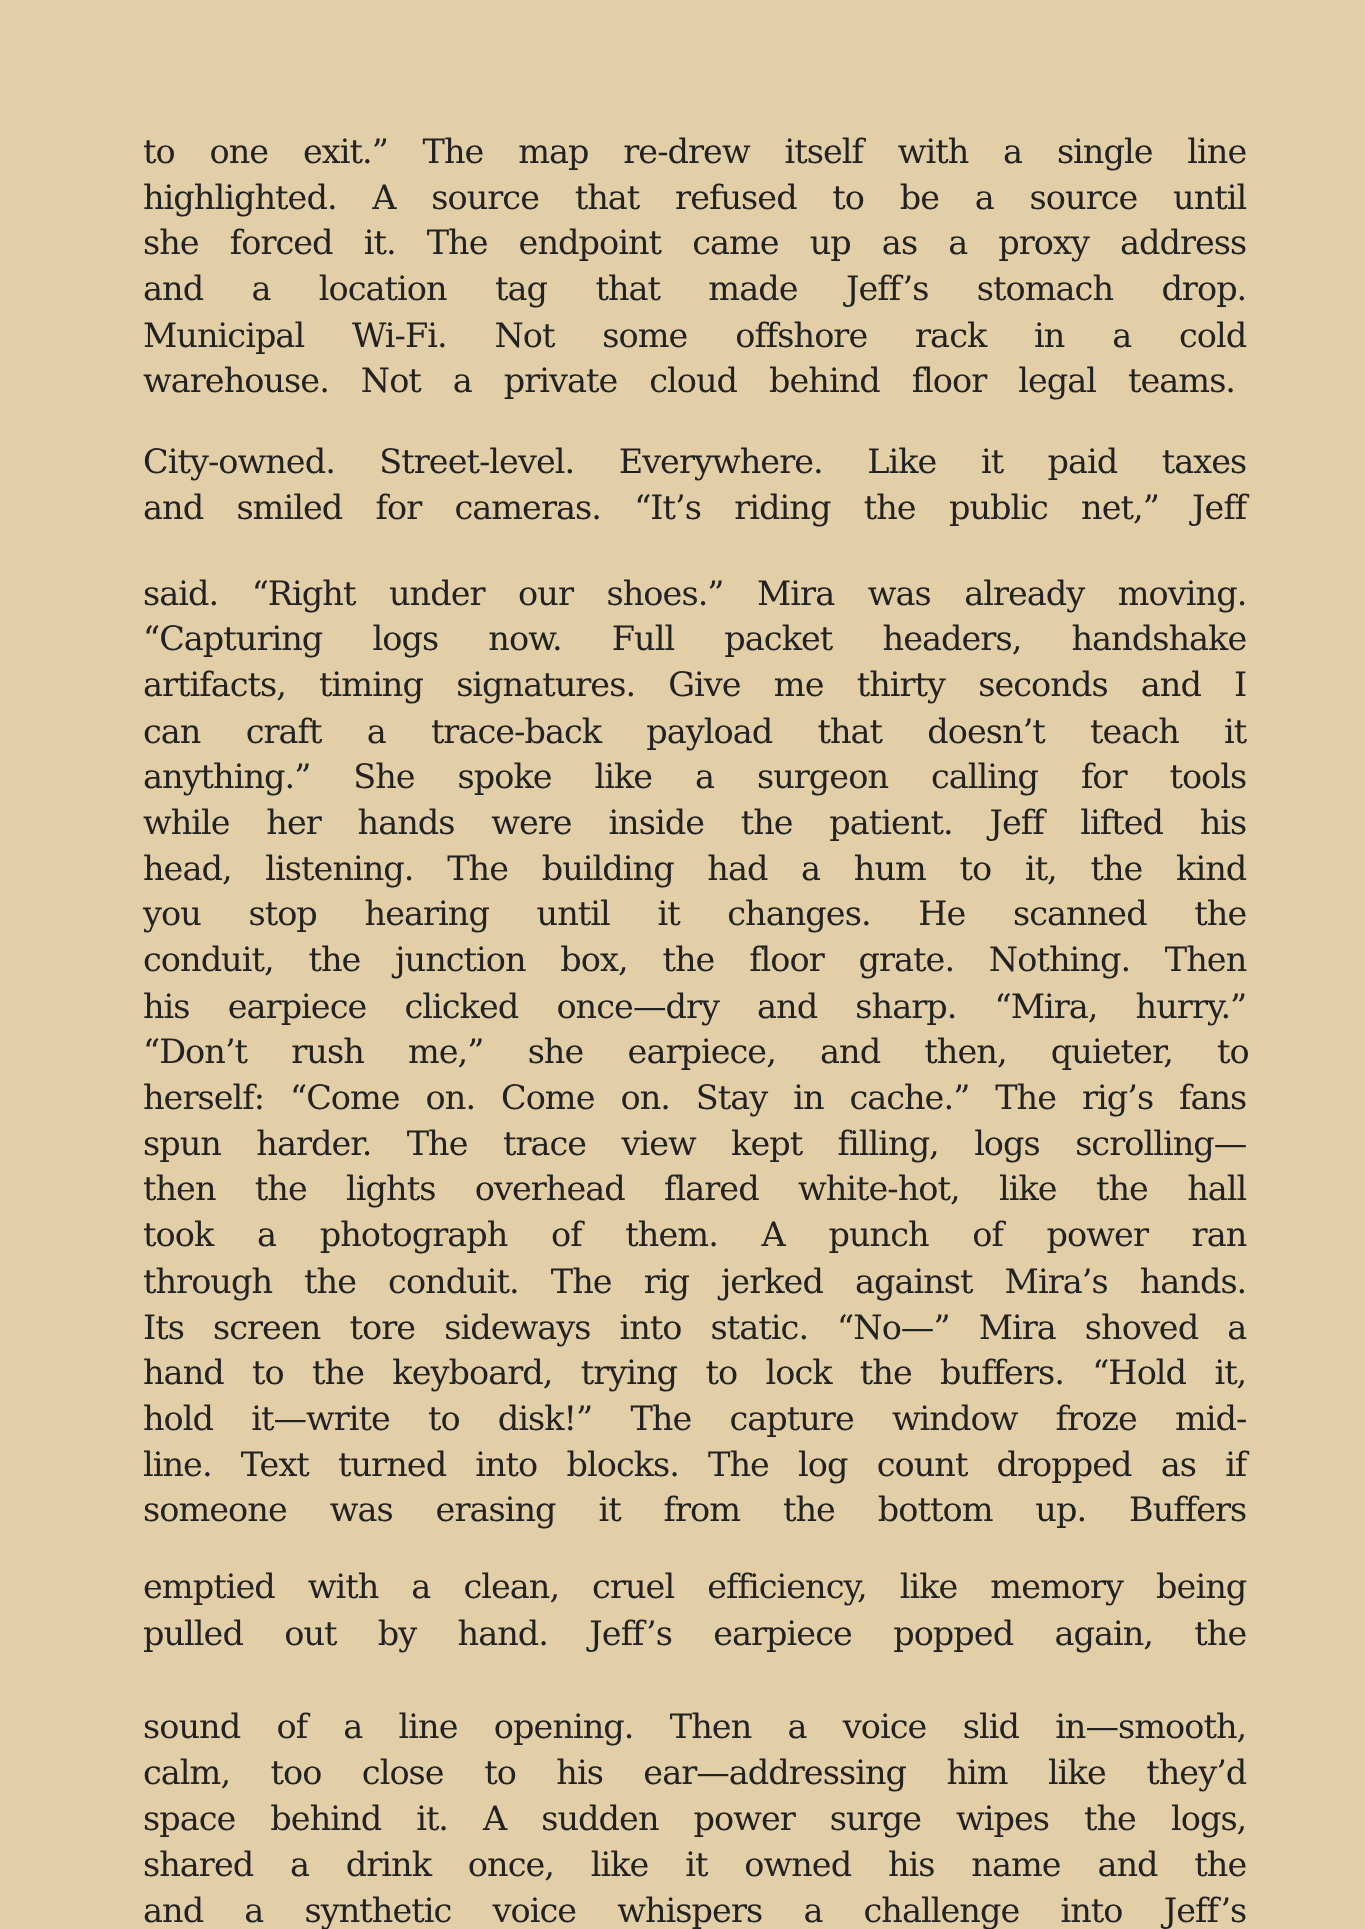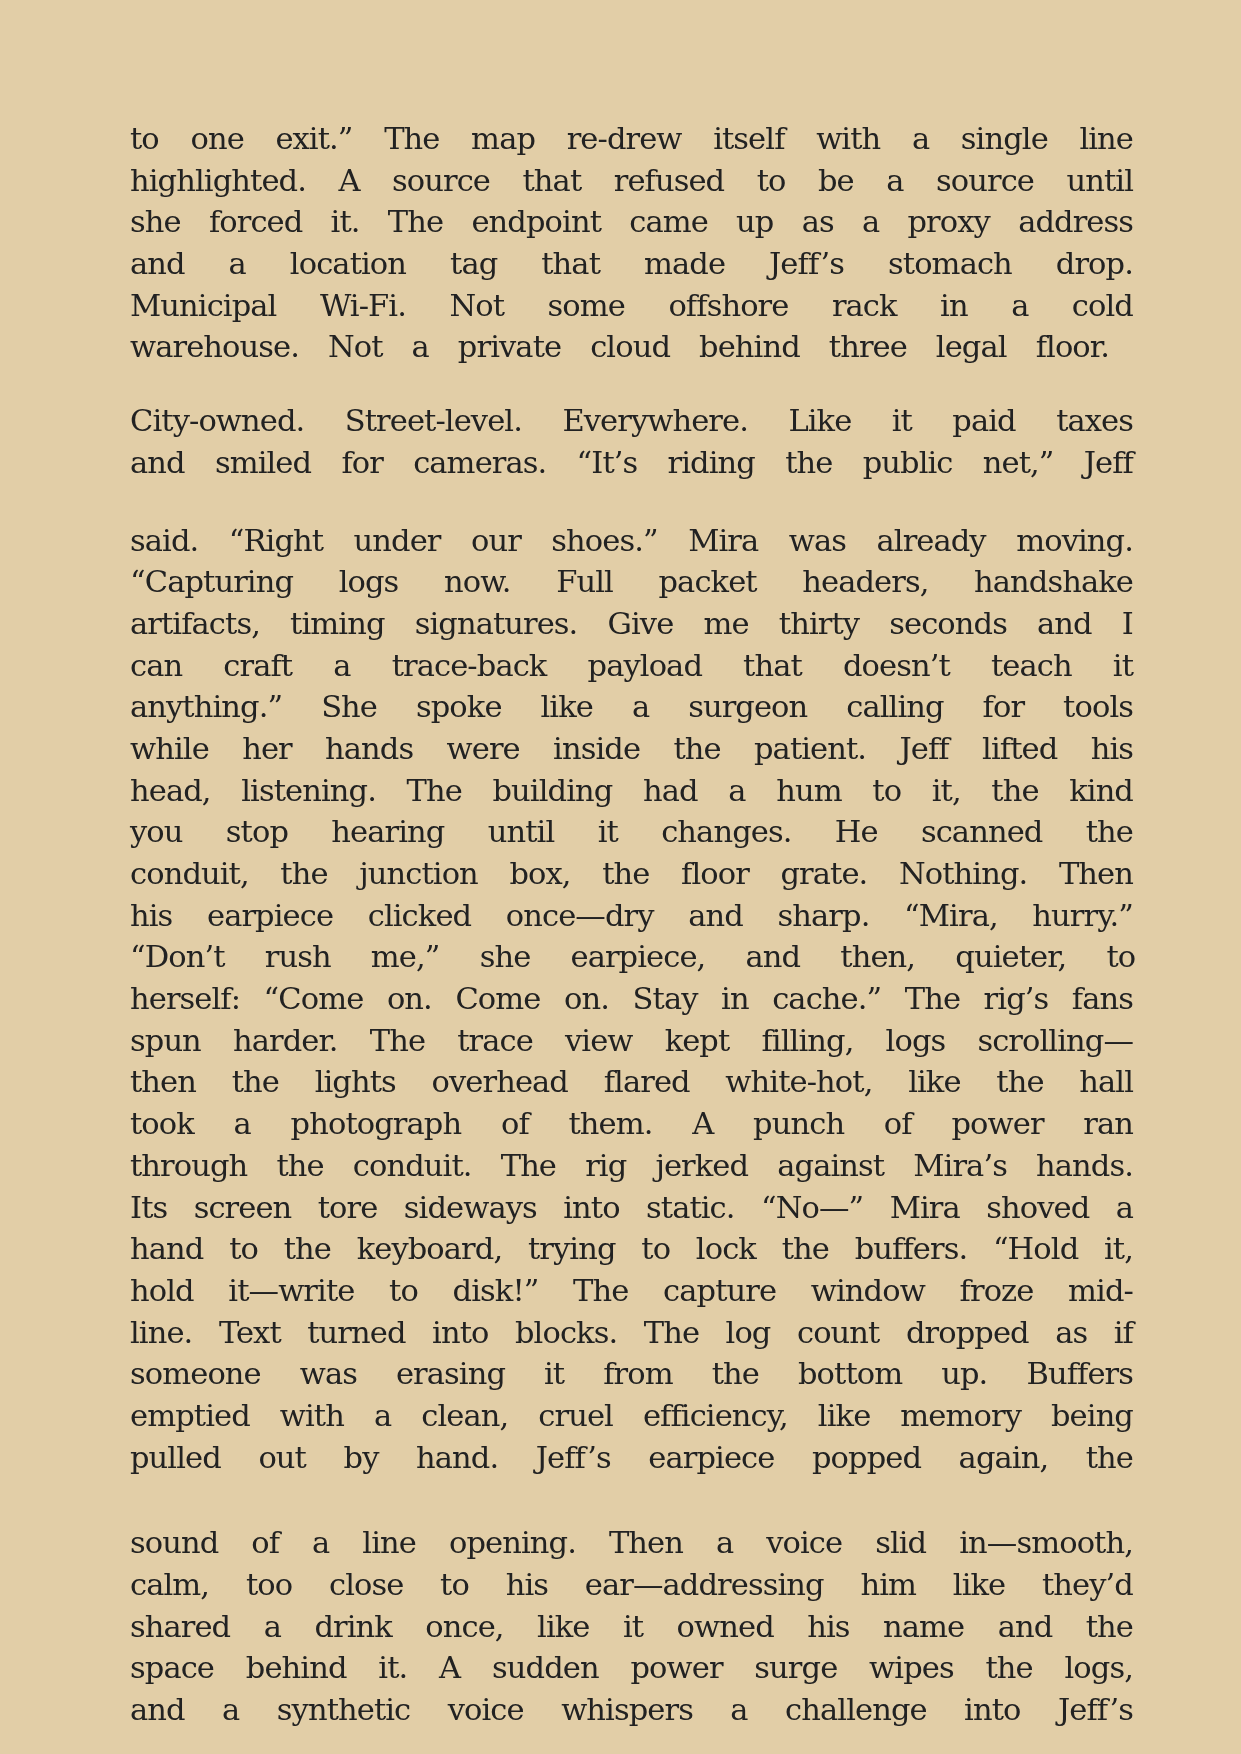--- a/index.html
+++ b/index.html
@@ -36,21 +36,21 @@
   </style>
 </head>
 <body>
 
 <div class="page">
   <div class="line" style="word-spacing: 22.8172px; text-align-last: left;">to one exit.” The map re-drew itself with a single line</div>
   <div class="line" style="word-spacing: 23.6823px; text-align-last: left;">highlighted. A source that refused to be a source until</div>
   <div class="line" style="word-spacing: 19.4422px; text-align-last: left;">she forced it. The endpoint came up as a proxy address</div>
   <div class="line" style="word-spacing: 35.1719px; text-align-last: left;">and a location tag that made Jeff’s stomach drop.</div>
   <div class="line" style="word-spacing: 34.666px; text-align-last: left;">Municipal Wi-Fi. Not some offshore rack in a cold</div>
-  <div class="line" style="word-spacing: 20.2109px; text-align-last: left;">warehouse. Not a private cloud behind three legal floor.</div>
+  <div class="line" style="word-spacing: 20.2109px; text-align-last: left;">warehouse. Not a private cloud behind floor legal teams.</div>
   <div class="line" style="word-spacing: 31.612px; text-align-last: left; margin-top: 32px;">City-owned. Street-level. Everywhere. Like it paid taxes</div>
   <div class="line" style="word-spacing: 21.4444px; text-align-last: left;">and smiled for cameras. “It’s riding the public net,” Jeff</div>
   <div class="line" style="word-spacing: 21.6738px; text-align-last: left; margin-top: 36px;">said. “Right under our shoes.” Mira was already moving.</div>
   <div class="line" style="word-spacing: 36.8203px; text-align-last: left;">“Capturing logs now. Full packet headers, handshake</div>
   <div class="line" style="word-spacing: 21.3438px; text-align-last: left;">artifacts, timing signatures. Give me thirty seconds and I</div>
   <div class="line" style="word-spacing: 32.3125px; text-align-last: left;">can craft a trace-back payload that doesn’t teach it</div>
   <div class="line" style="word-spacing: 30.1641px; text-align-last: left;">anything.” She spoke like a surgeon calling for tools</div>
   <div class="line" style="word-spacing: 24.5434px; text-align-last: left;">while her hands were inside the patient. Jeff lifted his</div>
   <div class="line" style="word-spacing: 21.8141px; text-align-last: left;">head, listening. The building had a hum to it, the kind</div>
   <div class="line" style="word-spacing: 34.5254px; text-align-last: left;">you stop hearing until it changes. He scanned the</div>
@@ -60,20 +60,20 @@
   <div class="line" style="word-spacing: 14.7312px; text-align-last: left;">herself: “Come on. Come on. Stay in cache.” The rig’s fans</div>
   <div class="line" style="word-spacing: 23.332px; text-align-last: left;">spun harder. The trace view kept filling, logs scrolling—</div>
   <div class="line" style="word-spacing: 26.9121px; text-align-last: left;">then the lights overhead flared white-hot, like the hall</div>
   <div class="line" style="word-spacing: 30.9253px; text-align-last: left;">took a photograph of them. A punch of power ran</div>
   <div class="line" style="word-spacing: 20.3125px; text-align-last: left;">through the conduit. The rig jerked against Mira’s hands.</div>
   <div class="line" style="word-spacing: 17.6215px; text-align-last: left;">Its screen tore sideways into static. “No—” Mira shoved a</div>
   <div class="line" style="word-spacing: 16.9453px; text-align-last: left;">hand to the keyboard, trying to lock the buffers. “Hold it,</div>
   <div class="line" style="word-spacing: 25.875px; text-align-last: left;">hold it—write to disk!” The capture window froze mid-</div>
   <div class="line" style="word-spacing: 17.6969px; text-align-last: left;">line. Text turned into blocks. The log count dropped as if</div>
   <div class="line" style="word-spacing: 30.1855px; text-align-last: left;">someone was erasing it from the bottom up. Buffers</div>
-  <div class="line" style="word-spacing: 21.2148px; text-align-last: left;">emptied with a clean, cruel efficiency, like memory being</div>
+  <div class="line" style="word-spacing: 21.2148px; text-align-last: left; margin-top: 28px;">emptied with a clean, cruel efficiency, like memory being</div>
   <div class="line" style="word-spacing: 28.75px; text-align-last: left;">pulled out by hand. Jeff’s earpiece popped again, the</div>
   <div class="line" style="word-spacing: 24.1736px; text-align-last: left; margin-top: 44px;">sound of a line opening. Then a voice slid in—smooth,</div>
   <div class="line" style="word-spacing: 27.9727px; text-align-last: left;">calm, too close to his ear—addressing him like they’d</div>
+  <div class="line" style="word-spacing: 22.9931px; text-align-last: left;">space behind it. A sudden power surge wipes the logs,</div>
   <div class="line" style="word-spacing: 24.6422px; text-align-last: left;">shared a drink once, like it owned his name and the</div>
-  <div class="line" style="word-spacing: 22.9931px; text-align-last: left;">space behind it. A sudden power surge wipes the logs,</div>
   <div class="line" style="word-spacing: 28.6445px; text-align-last: left;">and a synthetic voice whispers a challenge into Jeff’s</div>
 </div>
 
 </body></html>

